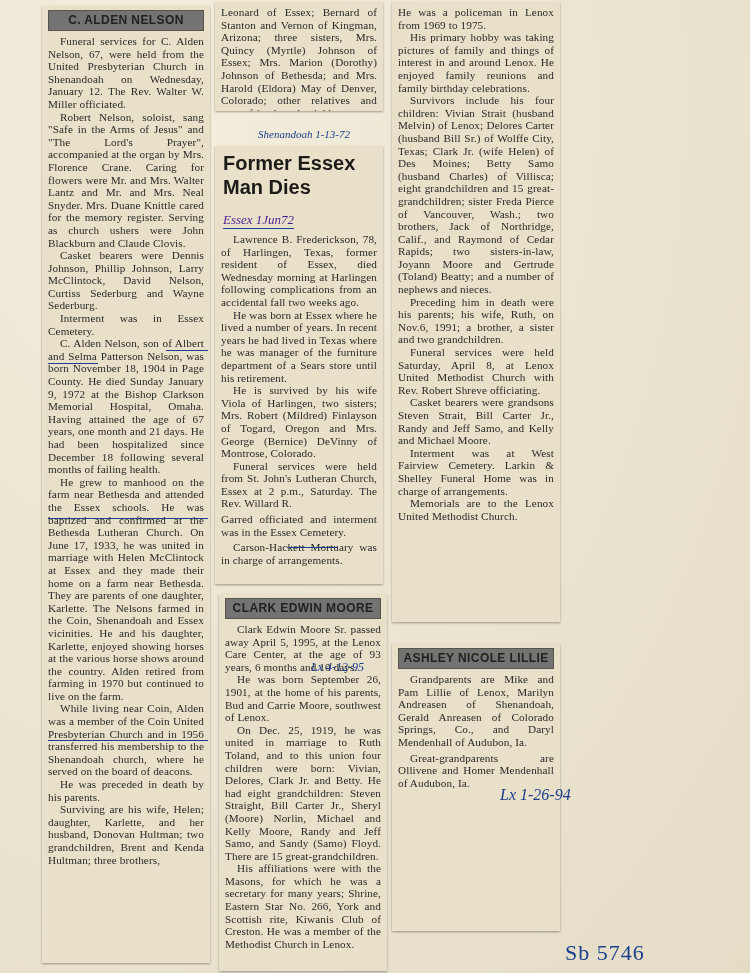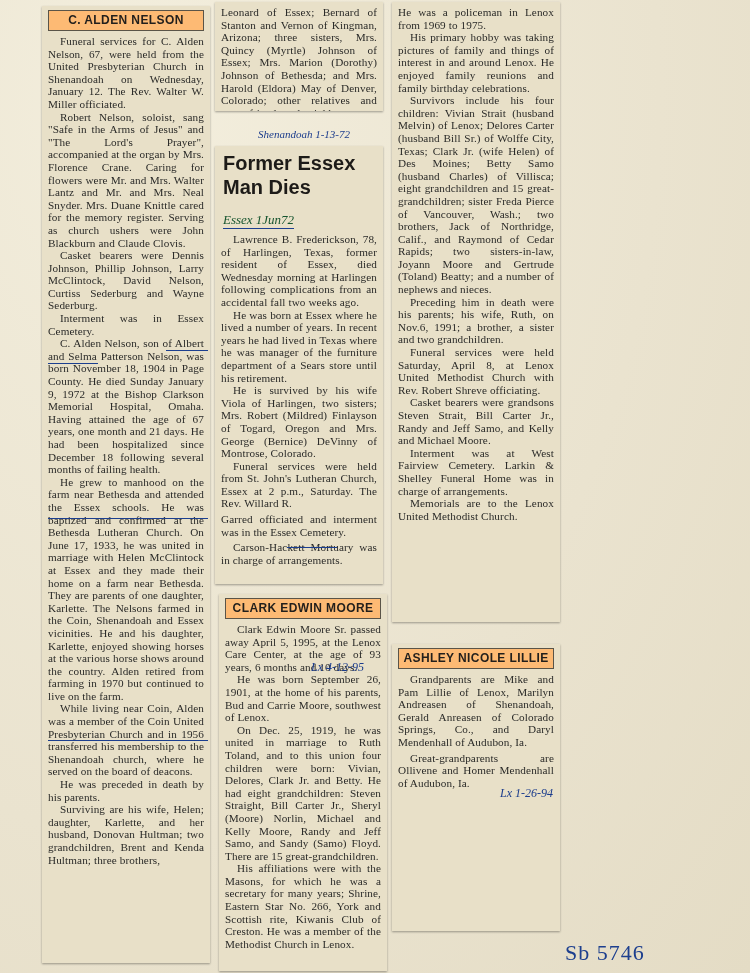--- a/index.html
+++ b/index.html
@@ -35,34 +35,34 @@
   .hdr{
     font-family:"Liberation Sans", sans-serif;
     font-weight:bold;
     font-size:12px;
     letter-spacing:.4px;
     text-align:center;
     color:#221f1c;
     border:1px solid #5a5448;
     padding:2px 0 3px 0;
     margin:0 0 4px 0;
-    background:#fdba74;
+    background:#737373;
   }
   .bighdr{
     font-family:"Liberation Sans", sans-serif;
     font-weight:bold;
     font-size:20px;
     line-height:22px;
     color:#1d1b18;
     margin:2px 0 2px 2px;
   }
   .hand{
     font-family:"Liberation Serif", serif;
     font-style:italic;
-    color:#14532d;
+    color:#4c1d95;
     font-size:13px;
   }
   .hand-sm{
     font-family:"Liberation Serif", serif;
     font-style:italic;
     color:#1b3c8c;
     font-size:11px;
   }
   .underline-blue{
     border-bottom:1px solid #1c3f8f;
@@ -163,15 +163,15 @@
 <div class="clip" style="left:392px;top:644px;width:168px;height:287px;">
   <div class="inner">
     <div class="hdr">ASHLEY NICOLE LILLIE</div>
     <div class="col-text">
       <p>Grandparents are Mike and Pam Lillie of Lenox, Marilyn Andreasen of Shenandoah, Gerald Anreasen of Colorado Springs, Co., and Daryl Mendenhall of Audubon, Ia.</p>
       <div class="spacer"></div>
       <p>Great-grandparents are Ollivene and Homer Mendenhall of Audubon, Ia.</p>
     </div>
   </div>
 </div>
-<div class="hand-sm" style="position:absolute;left:500px;top:786px;font-size:12px;">Lx 1-26-94</div>
+<div class="hand-sm" style="position:absolute;left:500px;top:786px;font-size:16px;">Lx 1-26-94</div>
 
 <div class="corner-note" style="left:565px;top:940px;">Sb 5746</div>
 
 </body></html>

